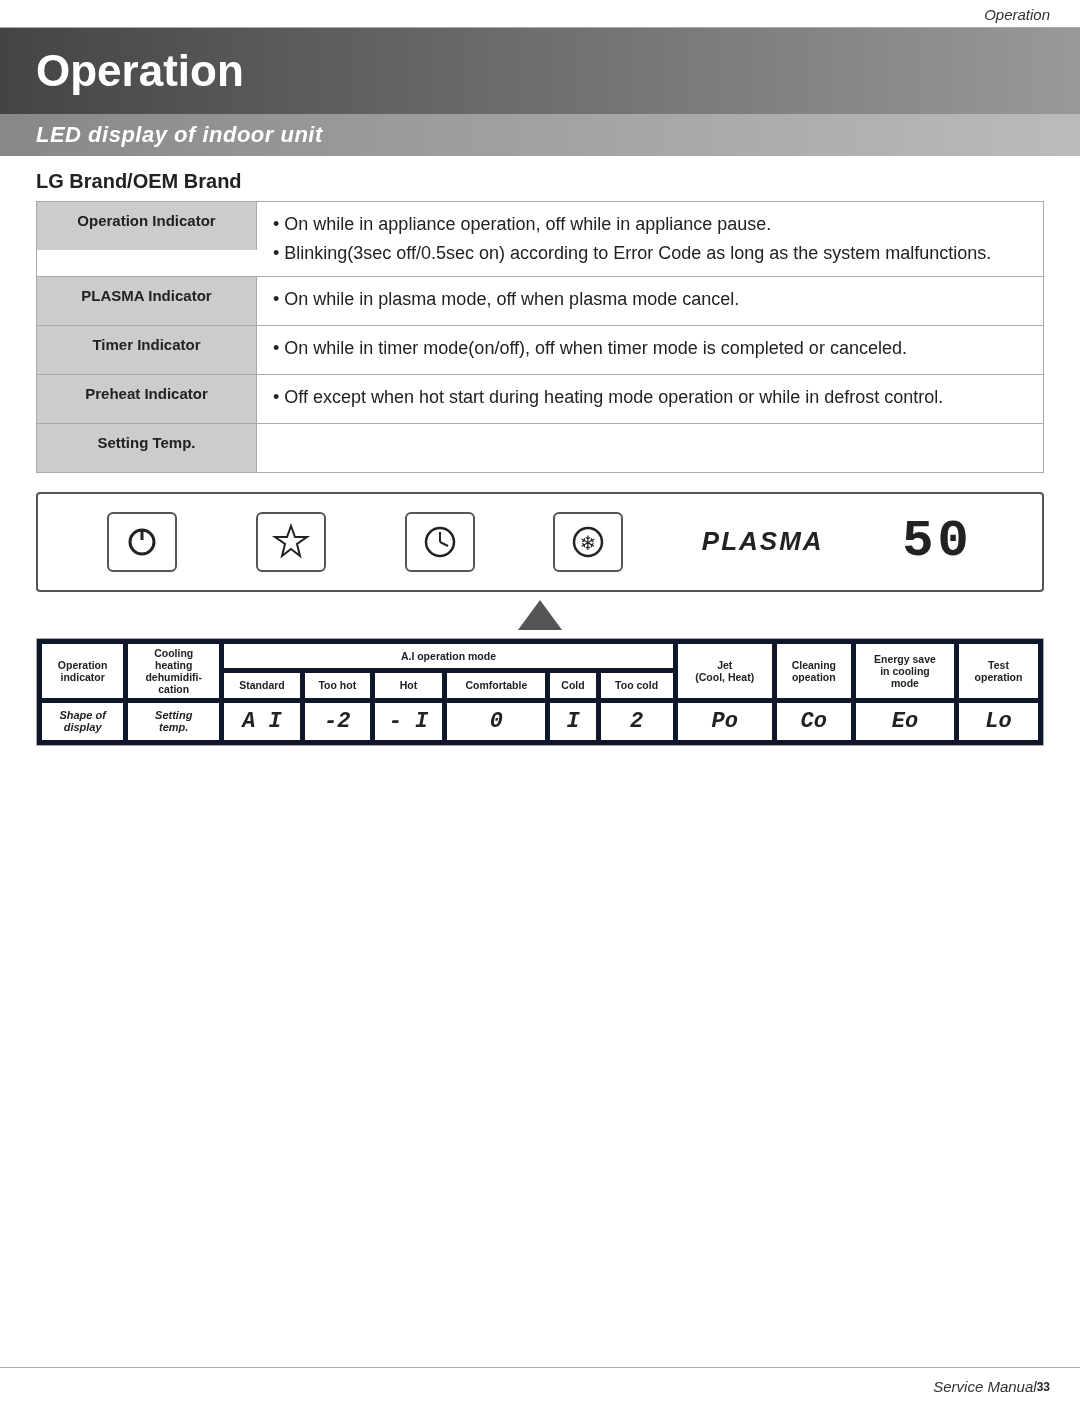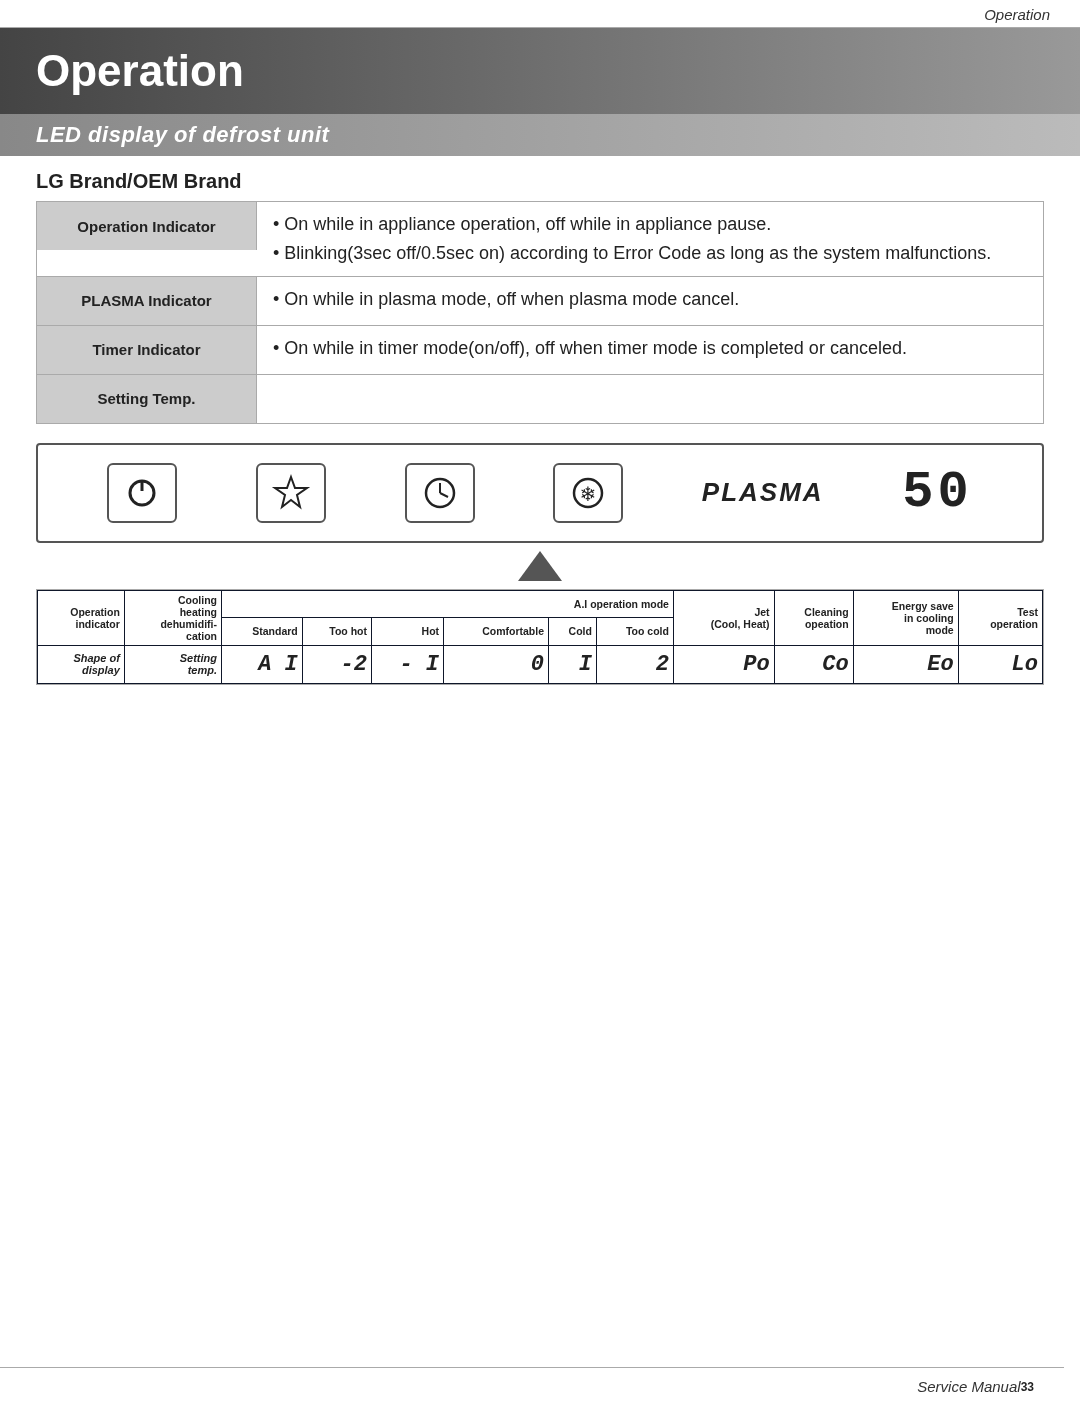--- a/index.html
+++ b/index.html
@@ -69,21 +69,20 @@
 
     .indicator-label {
       background: #ccc;
       min-width: 220px;
       max-width: 220px;
       padding: 10px 14px;
       font-size: 15px;
       font-weight: bold;
       text-align: center;
       display: flex;
-      align-items: center;
       justify-content: center;
       border-right: 1px solid #aaa;
       min-height: 48px;
     }
 
     .indicator-desc {
       padding: 8px 16px;
       font-size: 18px;
       color: #222;
       flex: 1;
@@ -155,22 +154,22 @@
       border: 1px solid #aaa;
       font-size: 11px;
     }
 
     .bottom-table {
       width: 100%;
       border-collapse: collapse;
     }
 
     .bottom-table th, .bottom-table td {
-      border: 1px solid #0f172a;
-      text-align: right;
+      border: 5px solid #0f172a;
+      text-align: center;
       vertical-align: middle;
       padding: 3px 4px;
     }
 
     .bottom-table .header-row th {
       font-weight: bold;
       font-size: 10.5px;
       background: #fff;
     }
 
@@ -184,21 +183,21 @@
 
     .ai-header {
       border-bottom: 1px solid #aaa;
     }
 
     
     .footer {
       position: absolute;
       bottom: 0;
       left: 0;
-      right: 16px;
+      right: 0;
       border-top: 1px solid #aaa;
       display: flex;
       justify-content: flex-end;
       align-items: center;
       padding: 10px 30px;
       background: #fff;
     }
     .footer-text {
       font-size: 15px;
       font-style: italic;
@@ -215,21 +214,21 @@
 
 <div class="top-header">
   <span>Operation</span>
 </div>
 
 <div class="page-title-section">
   <h1>Operation</h1>
 </div>
 
 <div class="section-subtitle">
-  <span>LED display of defrost unit</span>
+  <span>LED display of indoor unit</span>
 </div>
 
 <div class="brand-heading">
   <span>LG Brand/OEM Brand</span>
 </div>
 
 <div class="indicator-section">
 
   <div class="indicator-row">
     <div class="indicator-label">
@@ -253,20 +252,28 @@
 
   <div class="indicator-row">
     <div class="indicator-label">
       <span>Timer Indicator</span>
     </div>
     <div class="indicator-desc">
       • On while in timer mode(on/off), off when timer mode is completed or canceled.
     </div>
   </div>
 
+  <div class="indicator-row">
+    <div class="indicator-label">
+      <span>Preheat Indicator</span>
+    </div>
+    <div class="indicator-desc">
+      • Off except when hot start during heating mode operation or while in defrost control.
+    </div>
+  </div>
 
   <div class="indicator-row">
     <div class="indicator-label">
       <span>Setting Temp.</span>
     </div>
   </div>
 
 </div>
 
 <div class="led-display-container">

